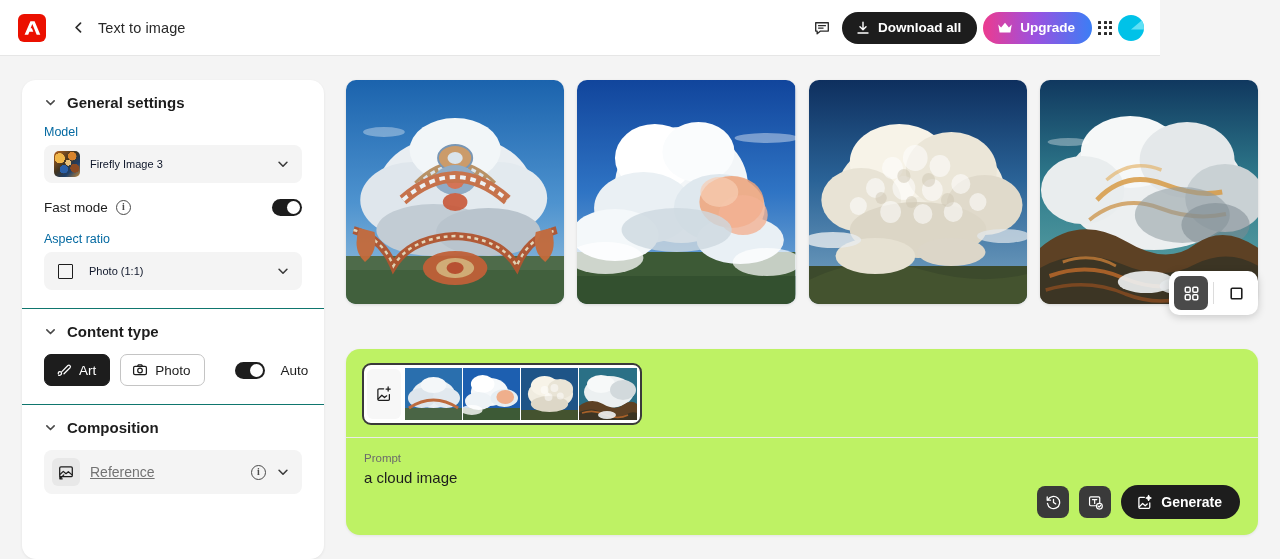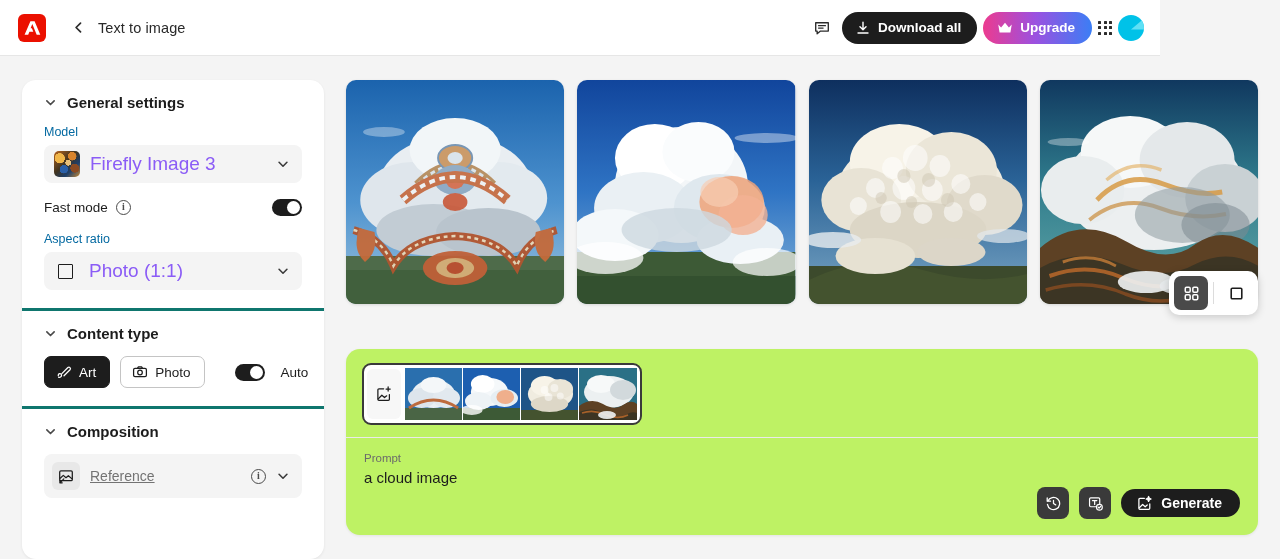--- a/index.html
+++ b/index.html
@@ -78,34 +78,34 @@
 
   
   .sidebar {
     width: 302px; margin: 24px 0 0 22px;
     background: #fff; border-radius: 14px;
     height: 479px; overflow: hidden;
     box-shadow: 0 1px 3px rgba(0,0,0,.07);
     flex: 0 0 auto;
   }
   .section { padding: 14px 22px 18px 22px; }
-  .section + .section { border-top: 3px solid #0f766e; }
+  .section + .section { border-top: 1px solid #0f766e; }
   .sec-head {
     display: flex; align-items: center; gap: 10px;
     font-size: 15px; font-weight: 700; color: #1d1d1d;
     cursor: pointer; margin-bottom: 14px;
   }
   .sec-head .chev { color: #4a4a4a; display:flex; }
   .field-label { font-size: 12.5px; color: #0369a1; margin-bottom: 6px; }
   .dropdown {
     height: 38px; background: #f4f4f4; border-radius: 8px;
     display: flex; align-items: center; padding: 0 12px 0 10px;
     cursor: pointer; gap: 10px;
   }
-  .dropdown .label { font-size: 19px; color: #8b5cf6; flex: 1; }
+  .dropdown .label { font-size: 11px; color: #0f172a; flex: 1; }
   .dropdown .chev { color: #3a3a3a; display: flex; }
   .model-thumb {
     width: 26px; height: 26px; border-radius: 5px; flex: 0 0 auto;
     background:
       radial-gradient(circle at 22% 28%, #f0b64a 0 18%, transparent 19%),
       radial-gradient(circle at 70% 20%, #d9842c 0 15%, transparent 16%),
       radial-gradient(circle at 38% 70%, #2a5fa8 0 17%, transparent 18%),
       radial-gradient(circle at 80% 66%, #8a4a22 0 16%, transparent 17%),
       radial-gradient(circle at 55% 45%, #e8c07a 0 14%, transparent 15%),
       linear-gradient(135deg,#b8651f 0%,#3f3320 45%,#1d3f6b 70%,#c98b35 100%);
@@ -212,21 +212,21 @@
   .prompt-actions {
     position: absolute; right: 18px; bottom: 16px;
     display: flex; align-items: center; gap: 10px;
   }
   .sq-btn {
     width: 32px; height: 32px; border-radius: 8px; background: #3a3a3a;
     color: #fff; display: flex; align-items: center; justify-content: center;
     cursor: pointer; border: none;
   }
   .btn-generate {
-    height: 28px; border-radius: 17px; background: #1d1d1d; color: #fff;
+    height: 34px; border-radius: 17px; background: #1d1d1d; color: #fff;
     display: flex; align-items: center; gap: 8px; padding: 0 18px 0 15px;
     font-size: 14px; font-weight: 700; border: none; cursor: pointer;
   }
 </style>
 </head>
 <body>
 
 <div class="header">
   <div class="adobe-logo">
     <svg width="17" height="16" viewBox="0 0 17 16">

